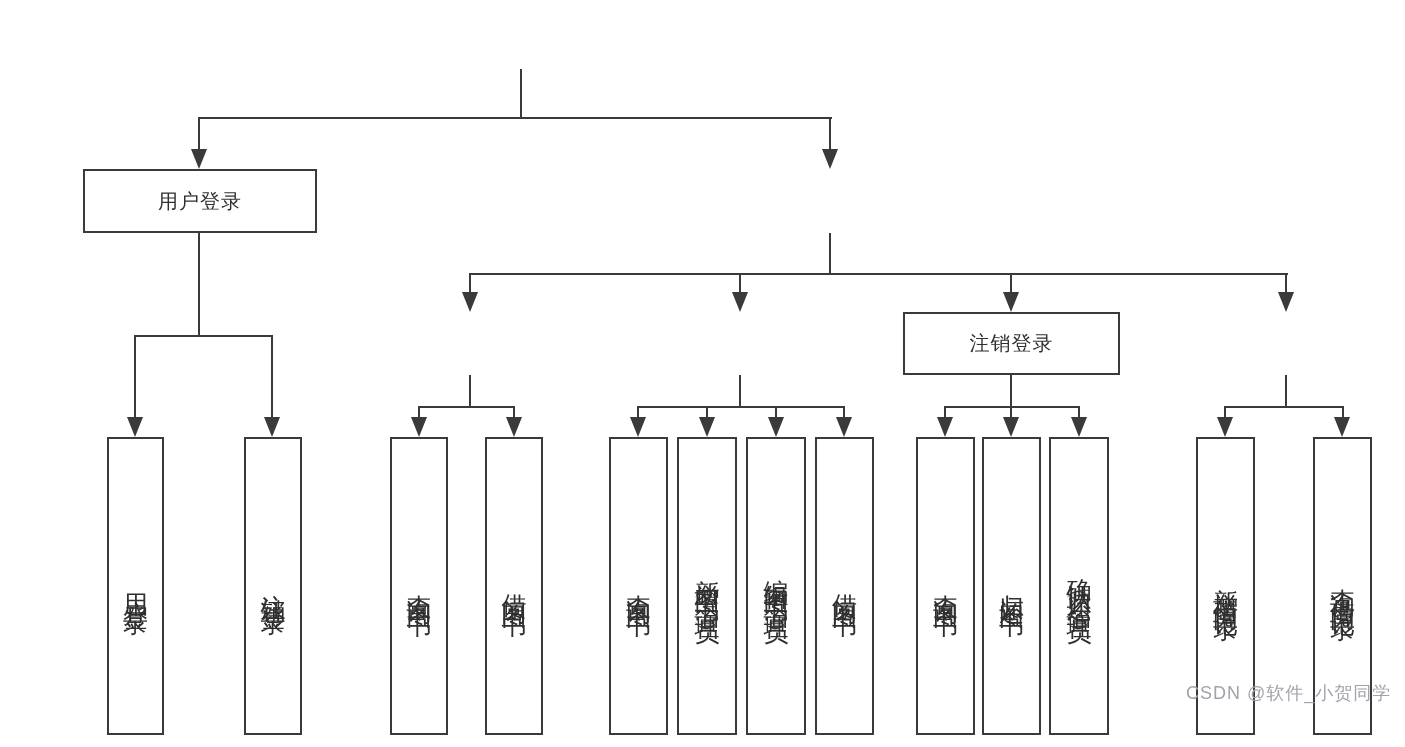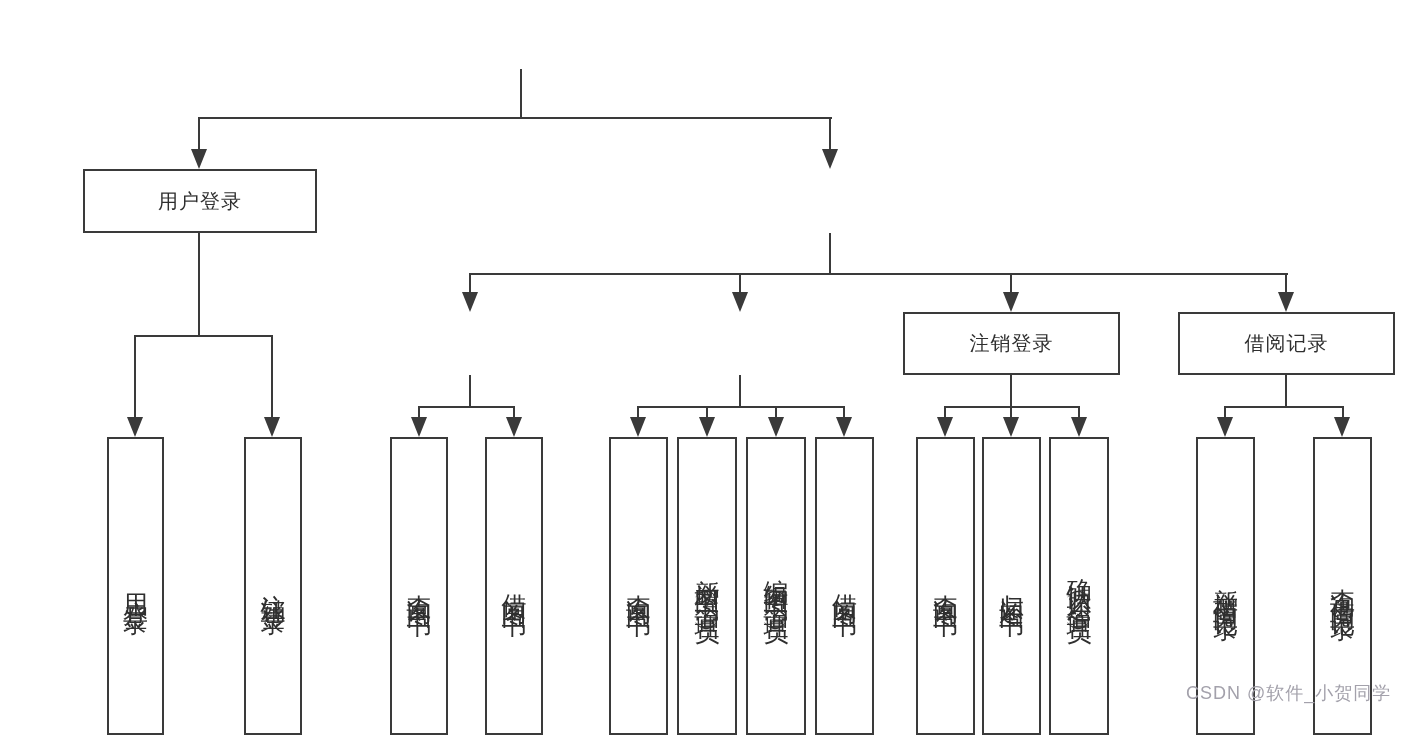--- a/index.html
+++ b/index.html
@@ -89,21 +89,20 @@
   <div class="line" style="left:1224px;top:406px;width:120px;height:2px"></div>
   <div class="line" style="left:1224px;top:406px;width:2px;height:13px"></div>
   <div class="line" style="left:1342px;top:406px;width:2px;height:13px"></div>
   <div class="arrow" style="left:1217px;top:417px"></div>
   <div class="arrow" style="left:1334px;top:417px"></div>
 
 
   <div class="box h" style="left:83px;top:169px;width:234px;height:64px">用户登录</div>
 
   <div class="box h" style="left:903px;top:312px;width:217px;height:63px">注销登录</div>
-  <div class="box h" style="left:1178px;top:312px;width:217px;height:63px">借阅记录</div>
 
   <div class="box v" style="left:107px;top:437px;width:57px;height:298px">用户登录</div>
   <div class="box v" style="left:244px;top:437px;width:58px;height:298px">注销登录</div>
 
   <div class="box v" style="left:390px;top:437px;width:58px;height:298px">查询图书</div>
   <div class="box v" style="left:485px;top:437px;width:58px;height:298px">借阅图书</div>
 
   <div class="box v" style="left:609px;top:437px;width:59px;height:298px">查询图书</div>
   <div class="box v" style="left:677px;top:437px;width:60px;height:298px">新增图书（管理员）</div>
   <div class="box v" style="left:746px;top:437px;width:60px;height:298px">编辑图书（管理员）</div>

